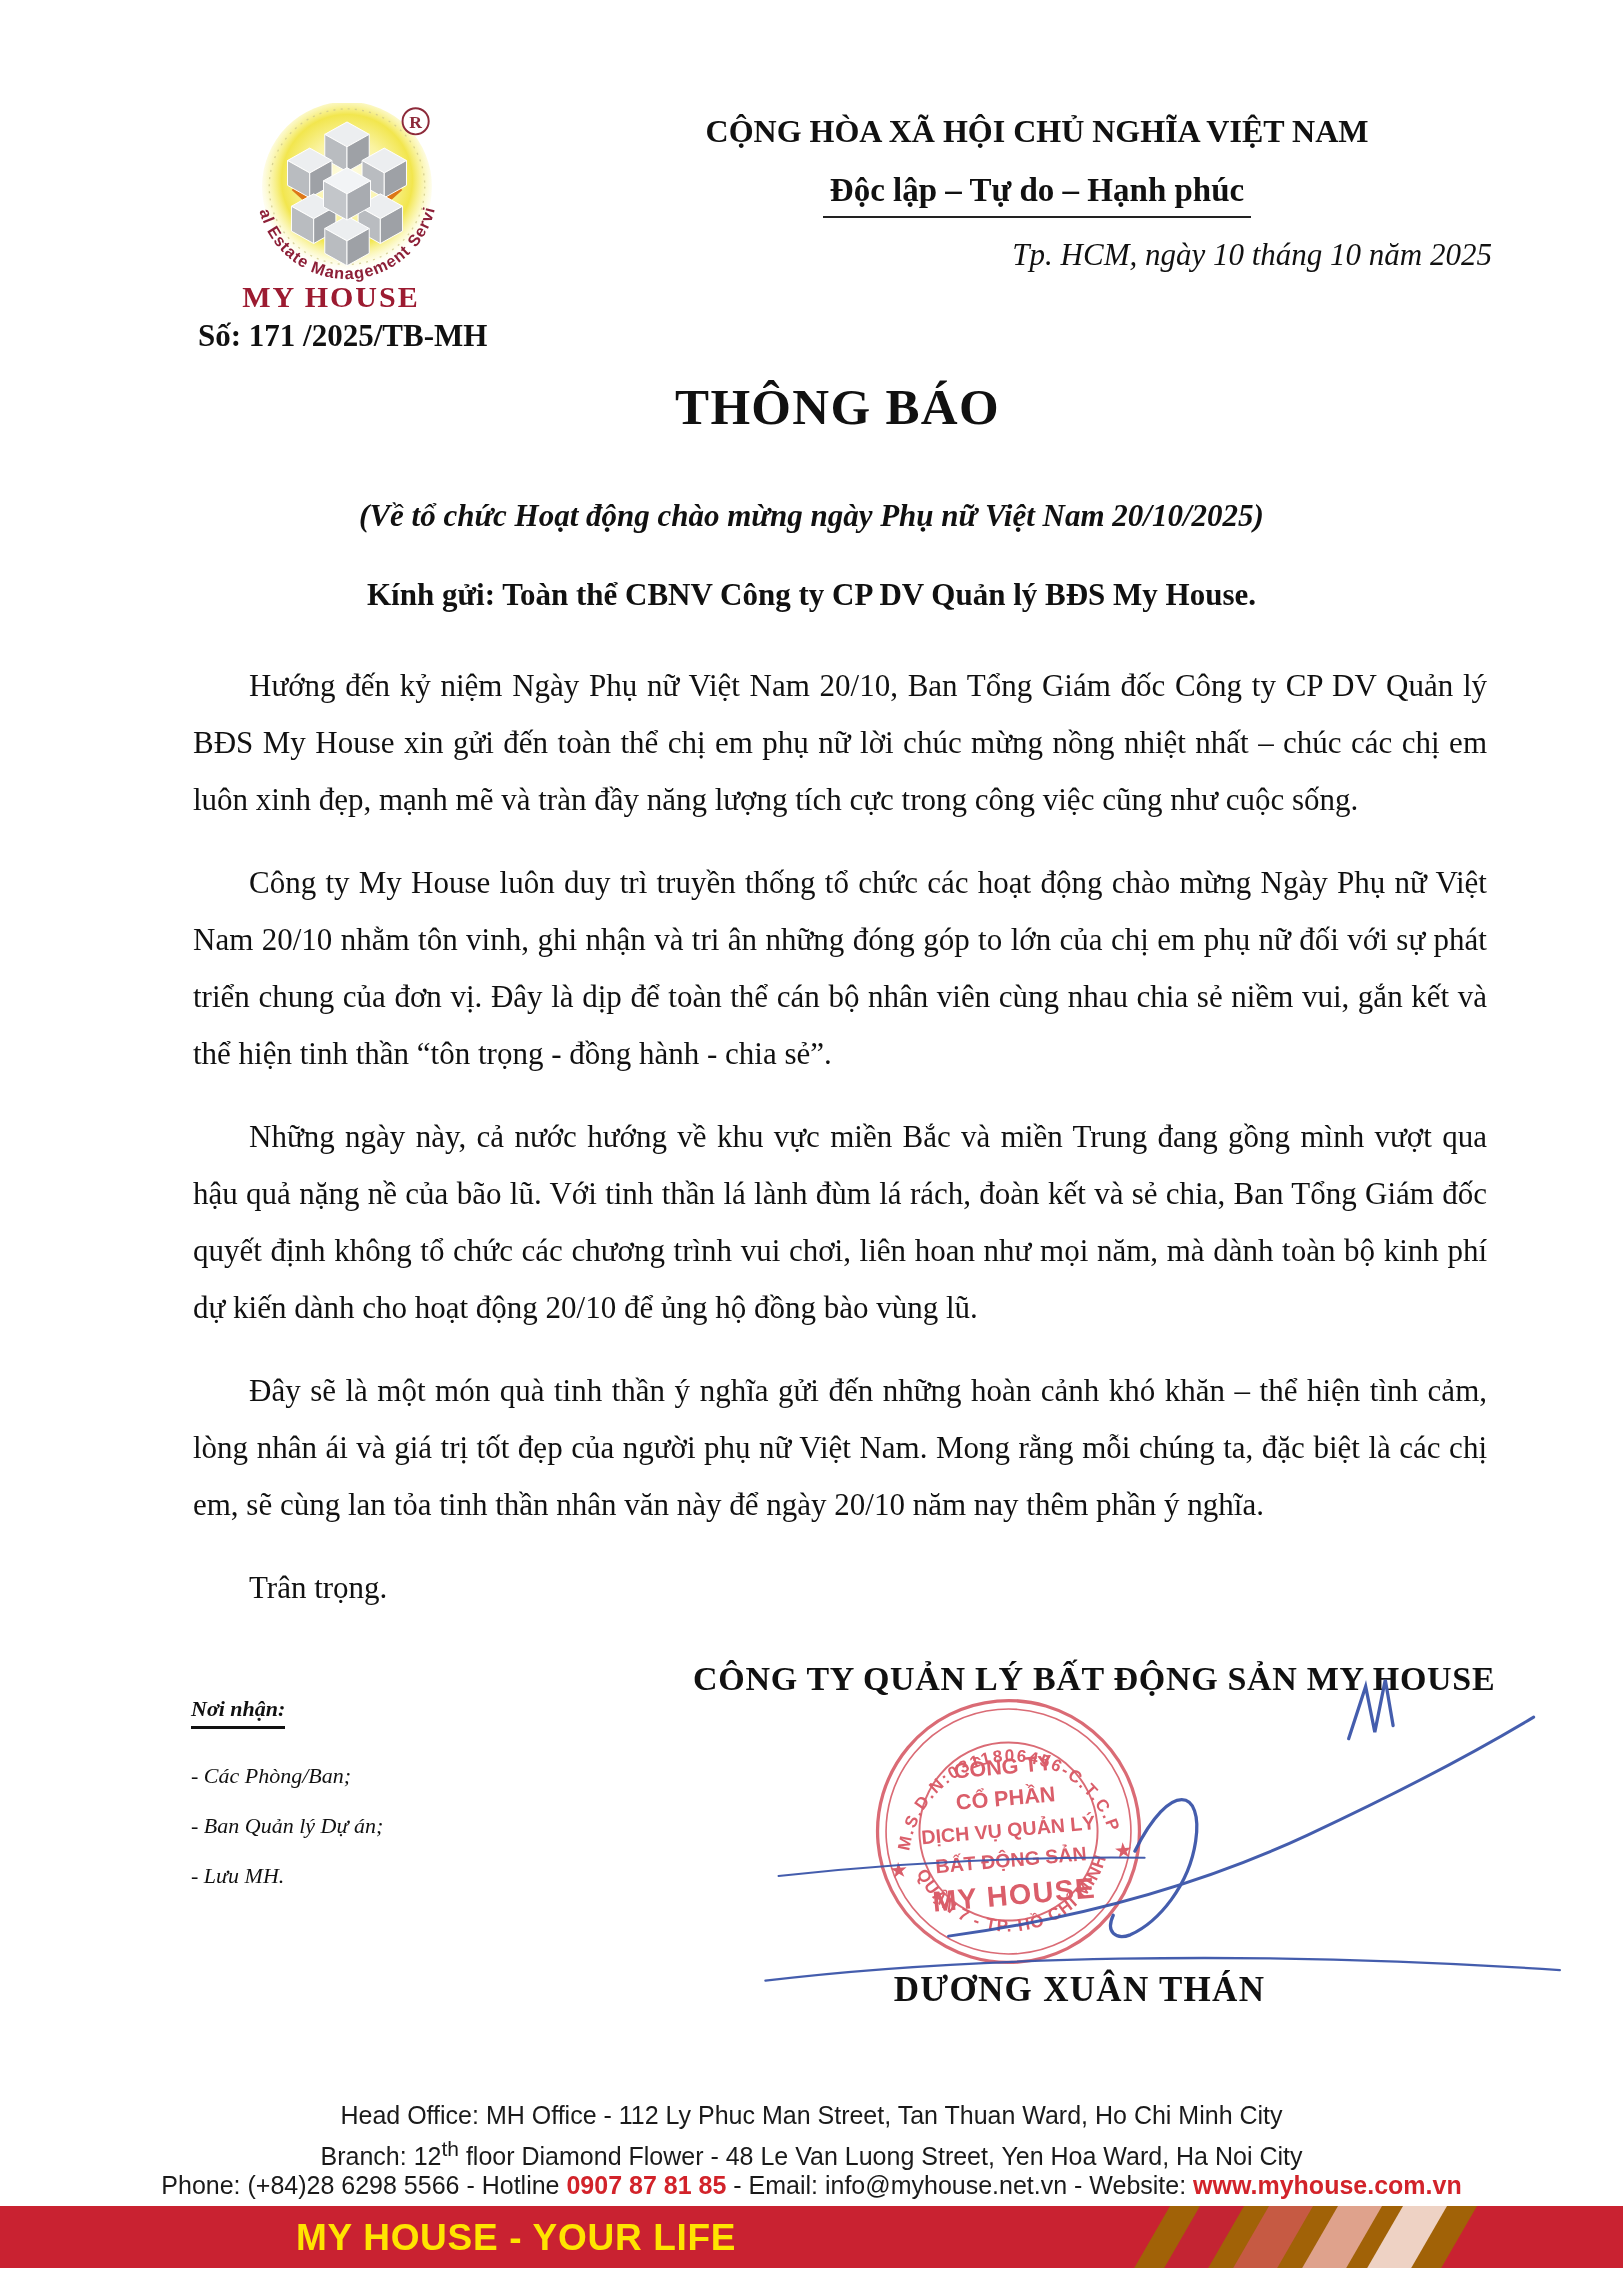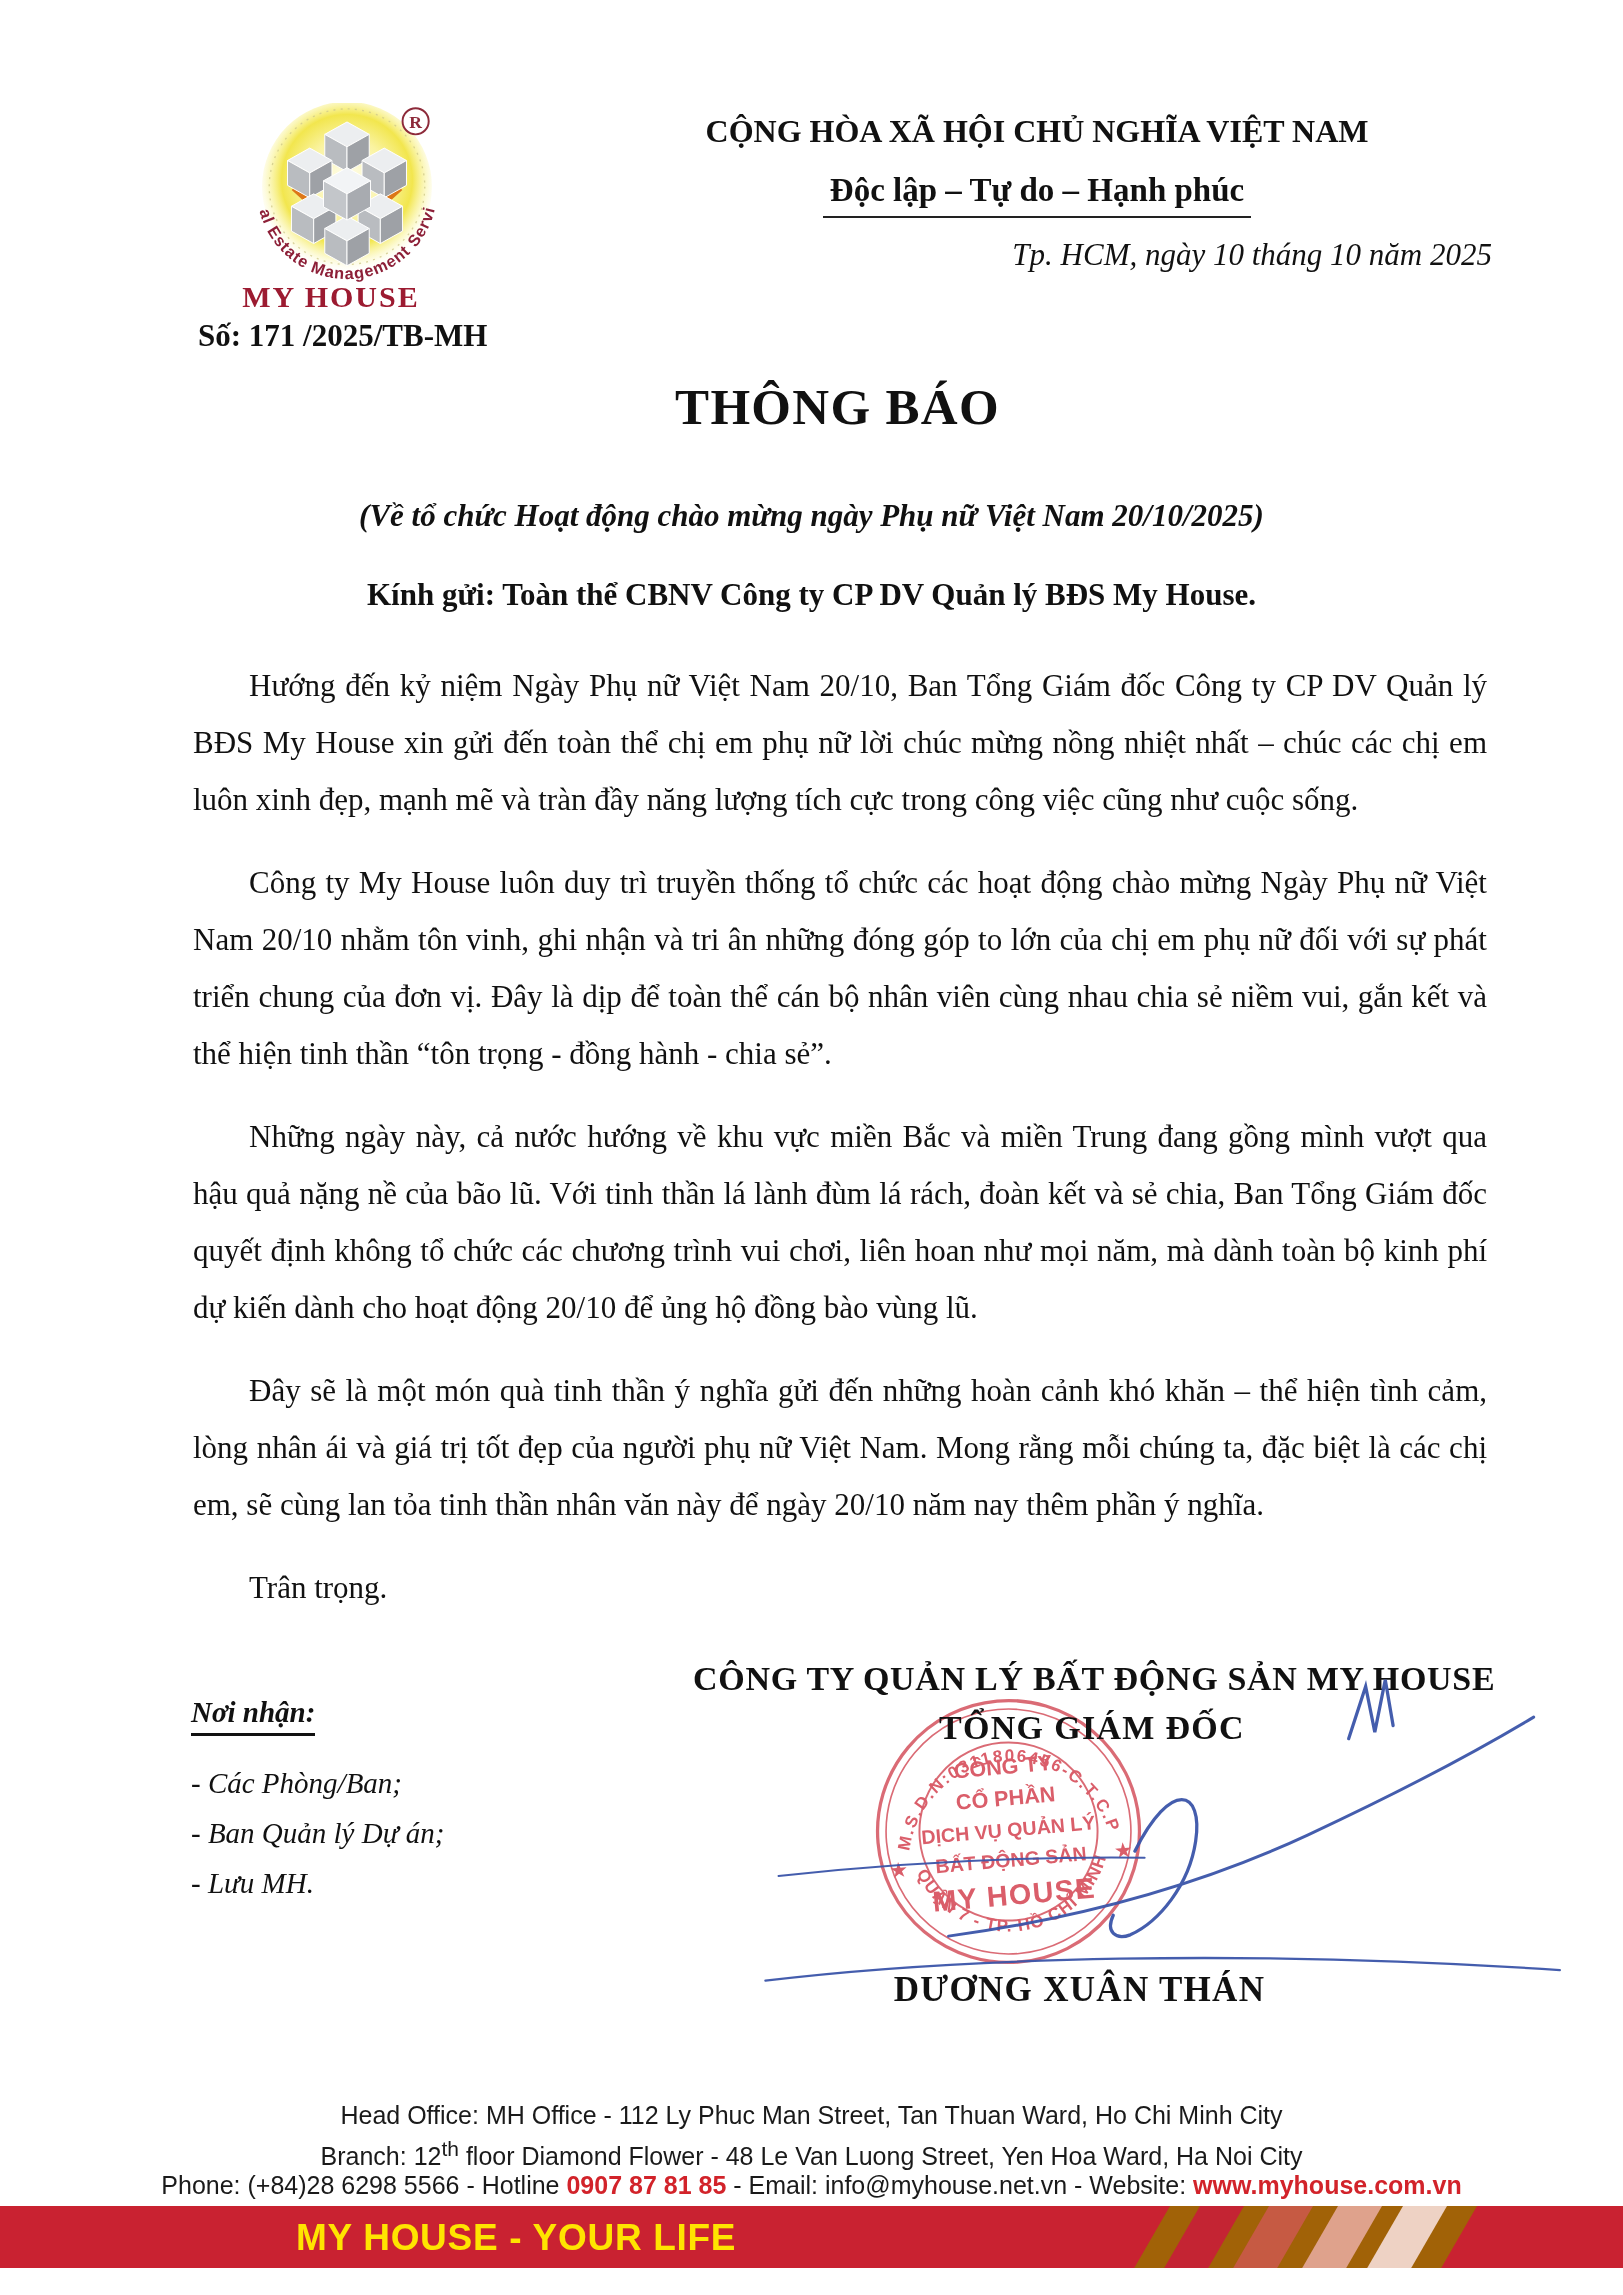--- a/index.html
+++ b/index.html
@@ -32,21 +32,21 @@
   .salutation{position:absolute;left:0;top:577px;width:1623px;text-align:center;
               font-size:31px;font-weight:bold;}
 
   
   .body-text{position:absolute;left:193px;top:657px;width:1294px;
              font-size:31px;line-height:57px;text-align:justify;}
   .body-text p{margin:0 0 26px 0;text-indent:56px;}
   .body-text p.closing{text-align:left;margin-bottom:0;}
 
   
-  .recipients{position:absolute;left:191px;top:1696px;font-size:29px;font-style:italic;}
+  .recipients{position:absolute;left:191px;top:1696px;font-size:22px;font-style:italic;}
   .recipients .rc-head{display:inline-block;font-weight:bold;
                        border-bottom:3.3px solid #111;padding-bottom:3.9px;}
   .recipients ul{list-style:none;margin:22px 0 0 0;padding:0;}
   .recipients li{line-height:50px;}
 
   
   .sign-head{position:absolute;left:693px;top:1660px;width:798px;text-align:center;z-index:2;}
   .sign-l1{font-size:34px;font-weight:bold;white-space:nowrap;letter-spacing:0.7px;}
   .sign-l2{font-size:34px;font-weight:bold;margin-top:10.5px;letter-spacing:1.3px;}
   .stamp-svg{position:absolute;left:871px;top:1694px;width:275px;height:275px;z-index:1;}
@@ -162,21 +162,20 @@
     <span class="rc-head">Nơi nhận:</span>
     <ul>
       <li>- Các Phòng/Ban;</li>
       <li>- Ban Quản lý Dự án;</li>
       <li>- Lưu MH.</li>
     </ul>
   </div>
 
   <div class="sign-head">
     <div class="sign-l1">CÔNG TY QUẢN LÝ BẤT ĐỘNG SẢN MY HOUSE</div>
-    <div class="sign-l2">TỔNG GIÁM ĐỐC</div>
   </div>
 
   <svg class="stamp-svg" viewBox="0 0 420 420">
     <defs>
       <path id="stampTop" d="M55,235 A157,157 0 0 1 365,235" fill="none"></path>
       <path id="stampBot" d="M68,270 A155,155 0 0 0 352,270" fill="none"></path>
     </defs>
     <g transform="rotate(-5 210 210)" opacity="0.93">
       <circle cx="210" cy="210" r="200" fill="none" stroke="#d8606b" stroke-width="5"></circle>
       <circle cx="210" cy="210" r="187" fill="none" stroke="#d8606b" stroke-width="2.5"></circle>

